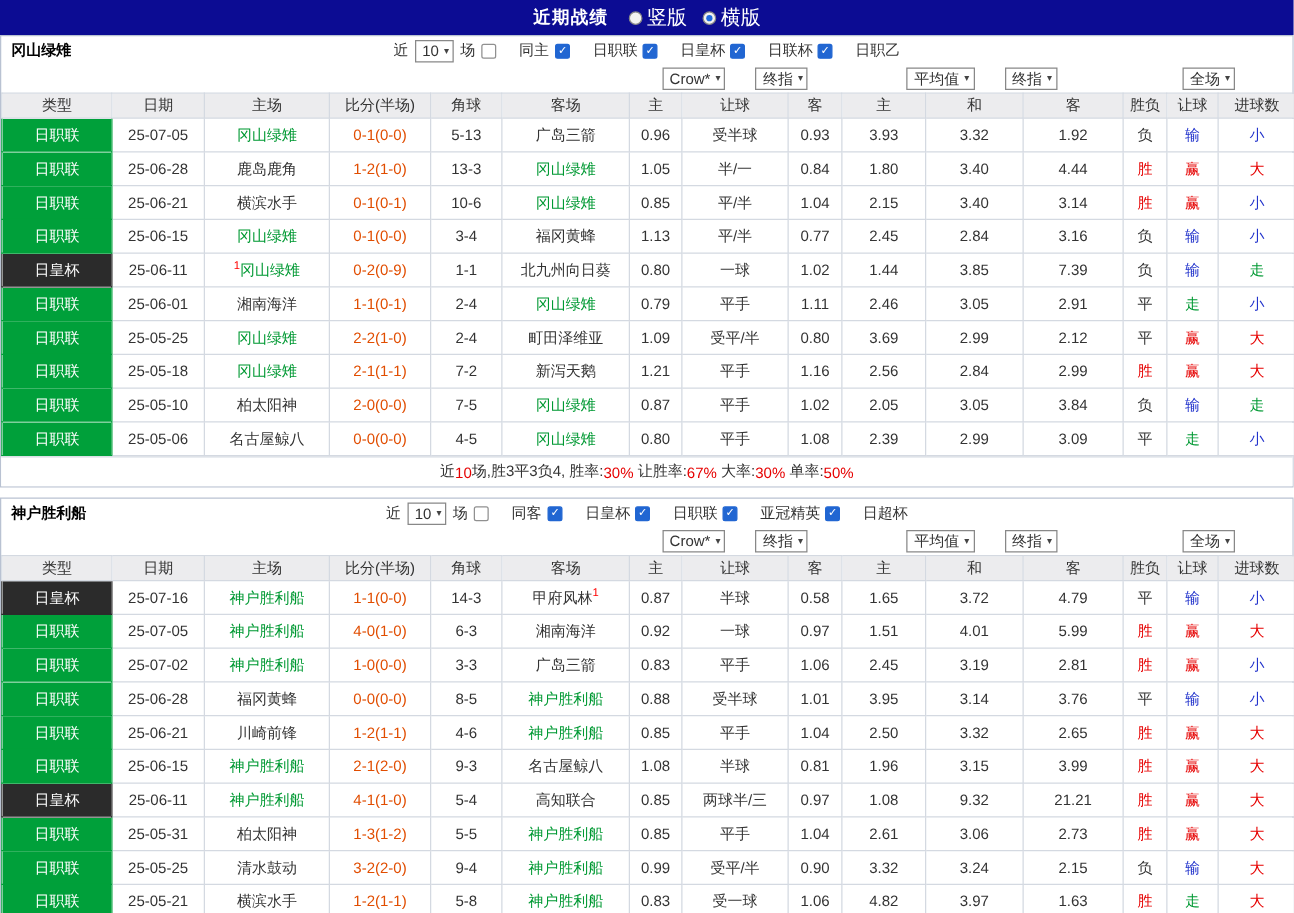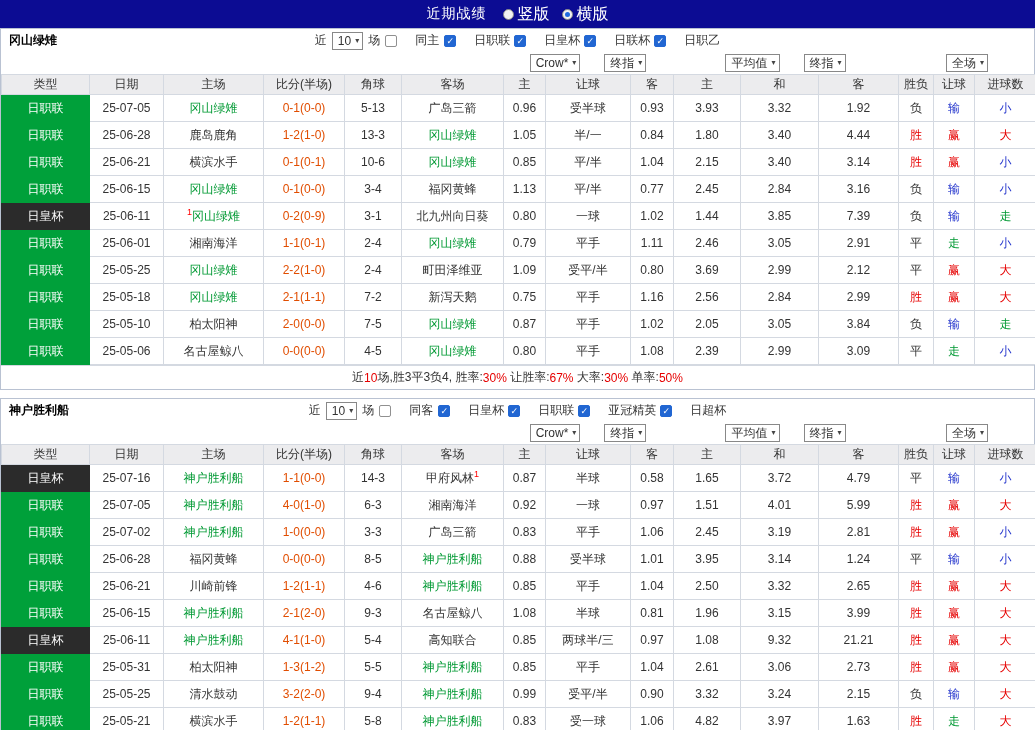--- a/index.html
+++ b/index.html
@@ -1,18 +1,18 @@
 <!DOCTYPE html>
 <html><head>
 <meta charset="utf-8">
 <style>
   html,body{margin:0;padding:0}
   body{width:1035px;background:#fff;font-family:"Liberation Sans","DejaVu Sans",sans-serif;font-size:12px;color:#333}
   .titlebar{height:28px;background:#0c0c93;display:flex;align-items:center;justify-content:center;gap:16px}
-  .title{color:#fff;font-weight:normal;font-size:14px;letter-spacing:1px}
+  .title{color:#fff;font-weight:bold;font-size:14px;letter-spacing:1px}
   .radio-group{display:flex;gap:12px}
   .radio-item{display:flex;align-items:center;gap:4px;color:#fff;cursor:pointer;font-size:16px}
   .radio{width:11px;height:11px;border-radius:50%;background:#f2f2f2;border:1px solid #888;position:relative;display:inline-block;box-sizing:border-box}
   .radio.checked::after{content:"";position:absolute;left:2px;top:2px;width:5px;height:5px;border-radius:50%;background:#1f6adf}
 
   .section{border:1px solid #b9c2d2;box-sizing:border-box}
   .section.second{margin-top:8px}
 
   .rowA{position:relative;height:23px;display:flex;align-items:center;justify-content:center}
   .team-name{position:absolute;left:8px;top:0;height:23px;display:flex;align-items:center;font-weight:bold;color:#000;cursor:pointer}
@@ -231,21 +231,21 @@
       <td class="res c-dark">负</td>
       <td class="res c-blue">输</td>
       <td class="res c-blue">小</td>
     </tr>
 
     <tr class="data-row">
       <td class="league cup">日皇杯</td>
       <td>25-06-11</td>
       <td class="team home"><sup class="mark">1</sup><span class="team-link self">冈山绿雉</span></td>
       <td class="score">0-2(0-9)</td>
-      <td>3-1</td>
+      <td>1-1</td>
       <td class="team away"><span class="team-link">北九州向日葵</span><sup class="mark"></sup></td>
       <td>0.80</td>
       <td>一球</td>
       <td>1.02</td>
       <td>1.44</td>
       <td>3.85</td>
       <td>7.39</td>
       <td class="res c-dark">负</td>
       <td class="res c-blue">输</td>
       <td class="res c-green">走</td>
@@ -287,21 +287,21 @@
       <td class="res c-red">大</td>
     </tr>
 
     <tr class="data-row">
       <td class="league">日职联</td>
       <td>25-05-18</td>
       <td class="team home"><sup class="mark"></sup><span class="team-link self">冈山绿雉</span></td>
       <td class="score">2-1(1-1)</td>
       <td>7-2</td>
       <td class="team away"><span class="team-link">新泻天鹅</span><sup class="mark"></sup></td>
-      <td>0.75</td>
+      <td>1.21</td>
       <td>平手</td>
       <td>1.16</td>
       <td>2.56</td>
       <td>2.84</td>
       <td>2.99</td>
       <td class="res c-red">胜</td>
       <td class="res c-red">赢</td>
       <td class="res c-red">大</td>
     </tr>
 
@@ -517,21 +517,21 @@
       <td>25-06-28</td>
       <td class="team home"><sup class="mark"></sup><span class="team-link">福冈黄蜂</span></td>
       <td class="score">0-0(0-0)</td>
       <td>8-5</td>
       <td class="team away"><span class="team-link self">神户胜利船</span><sup class="mark"></sup></td>
       <td>0.88</td>
       <td>受半球</td>
       <td>1.01</td>
       <td>3.95</td>
       <td>3.14</td>
-      <td>1.24</td>
+      <td>3.76</td>
       <td class="res c-dark">平</td>
       <td class="res c-blue">输</td>
       <td class="res c-blue">小</td>
     </tr>
 
     <tr class="data-row">
       <td class="league">日职联</td>
       <td>25-06-21</td>
       <td class="team home"><sup class="mark"></sup><span class="team-link">川崎前锋</span></td>
       <td class="score">1-2(1-1)</td>

